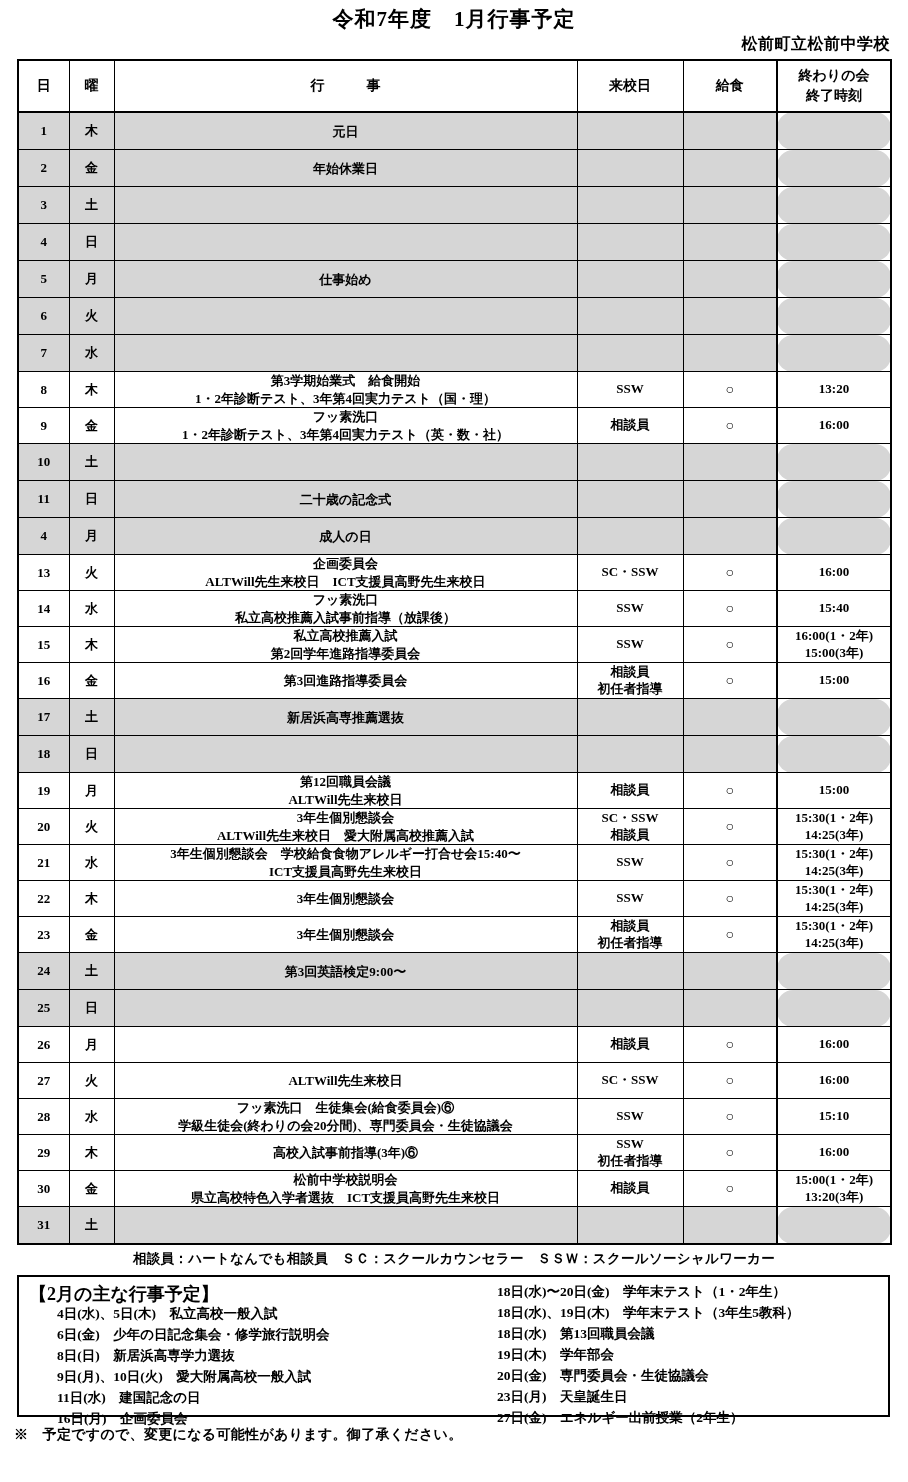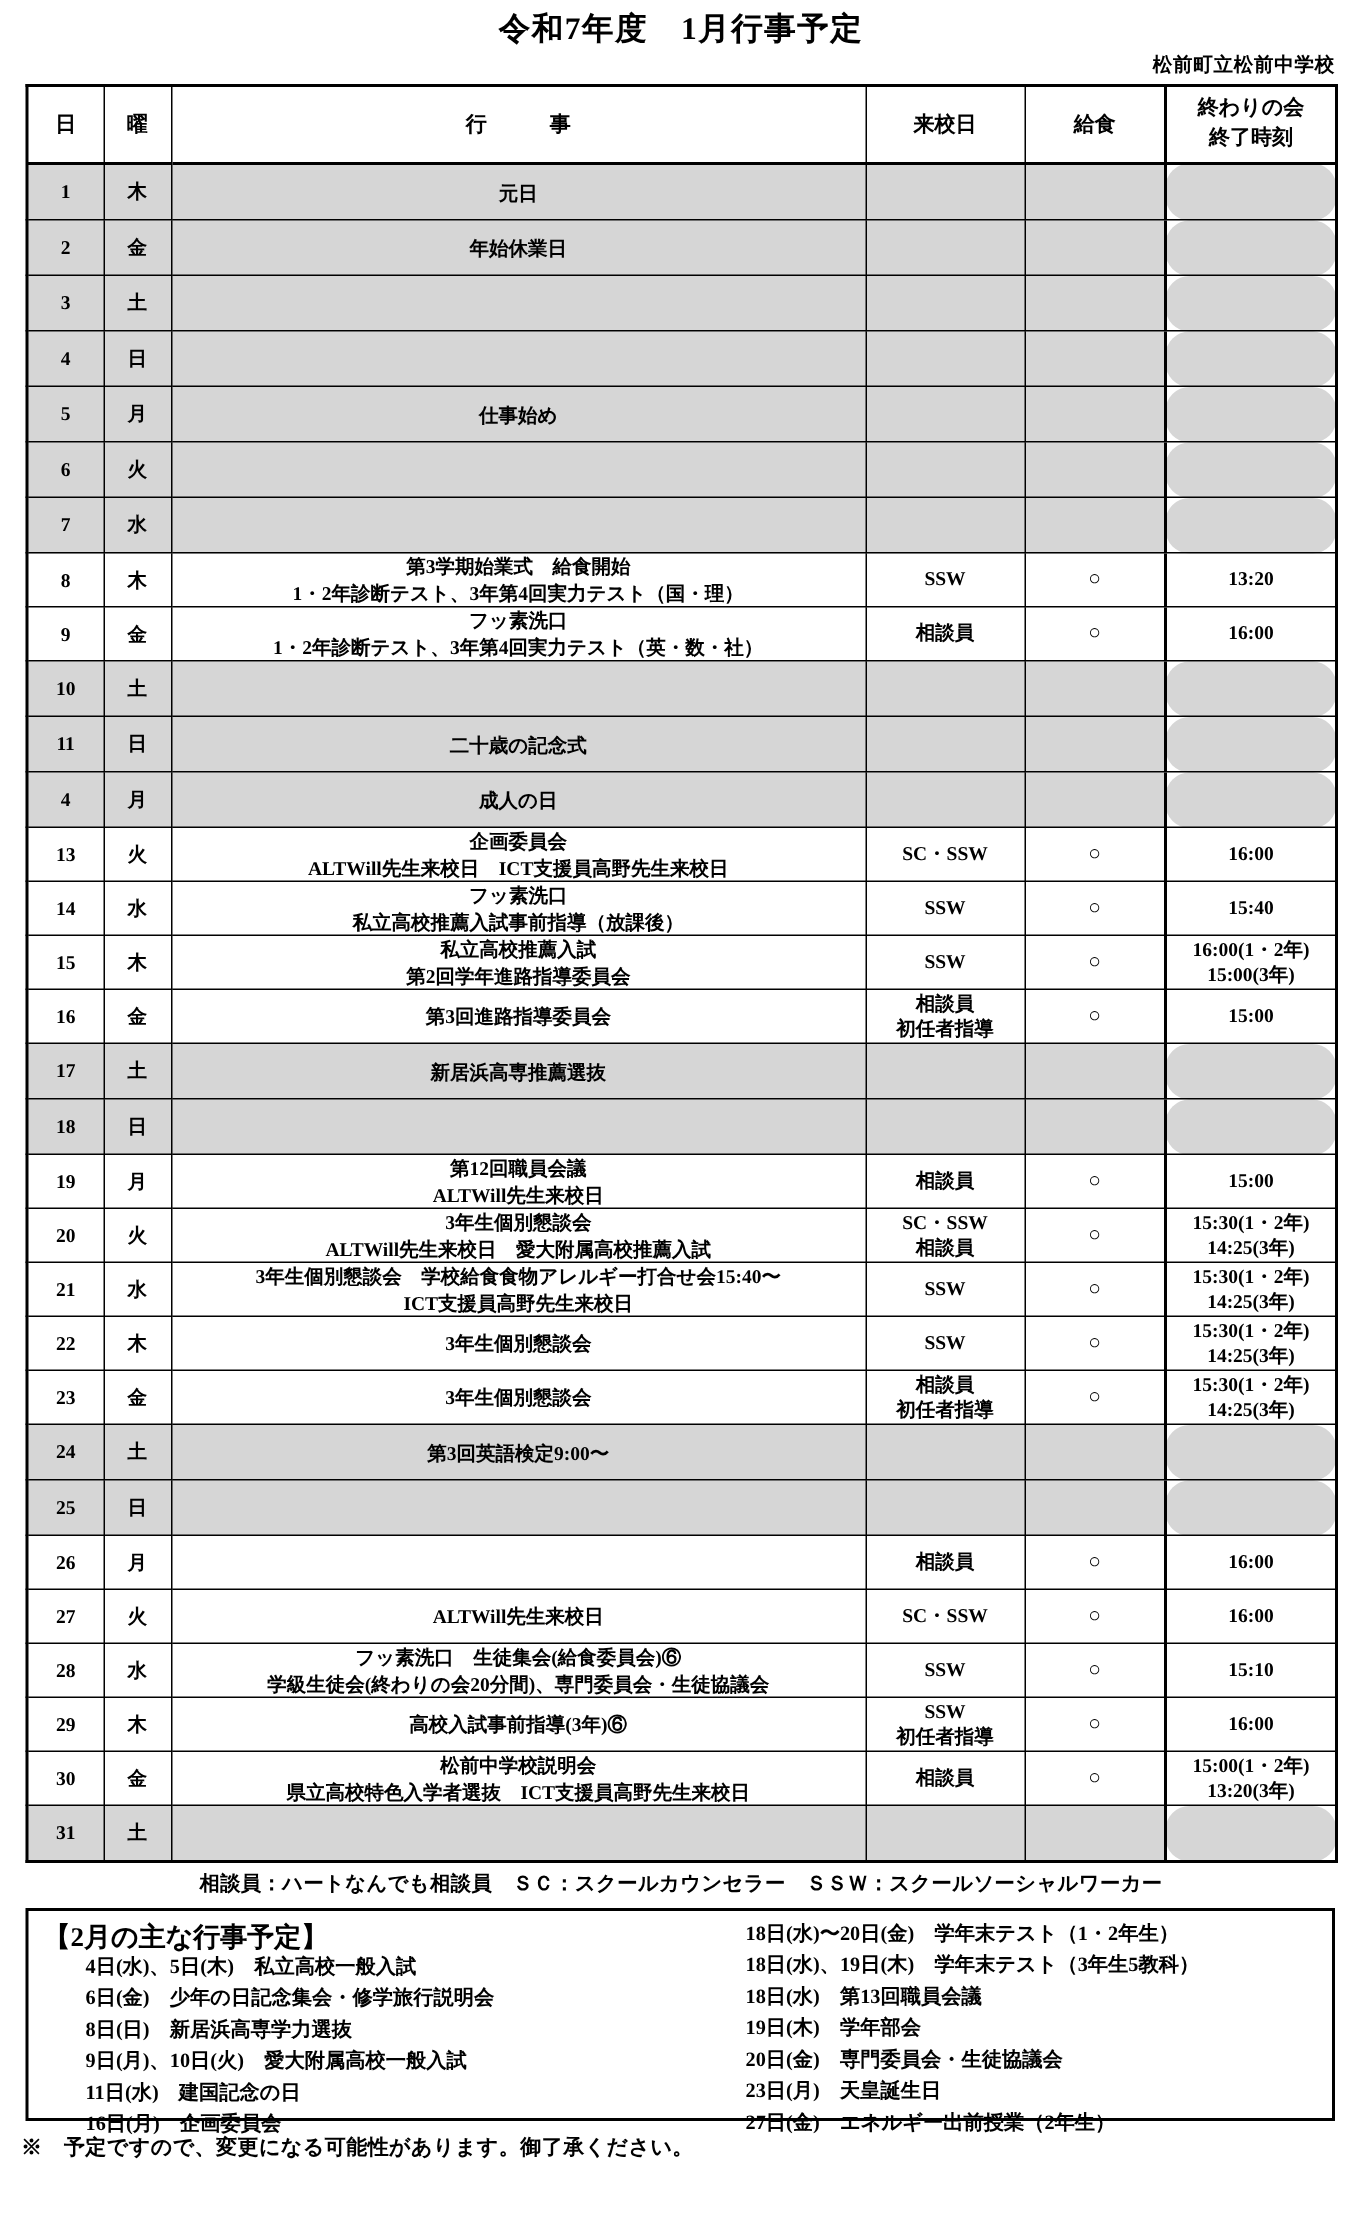--- a/index.html
+++ b/index.html
@@ -26,21 +26,21 @@
   .doc-title {
     text-align: center;
     font-size: 21px;
     font-weight: bold;
     letter-spacing: 1px;
     padding-top: 8px;
     line-height: 1.1;
   }
   .school-name {
     text-align: right;
-    font-size: 13px;
+    font-size: 16px;
     font-weight: bold;
     padding-right: 18px;
     margin-top: 3px;
     letter-spacing: 0.5px;
   }
 
   
   .cal-wrap {
     margin: 4px 18px 0 17px;
   }

